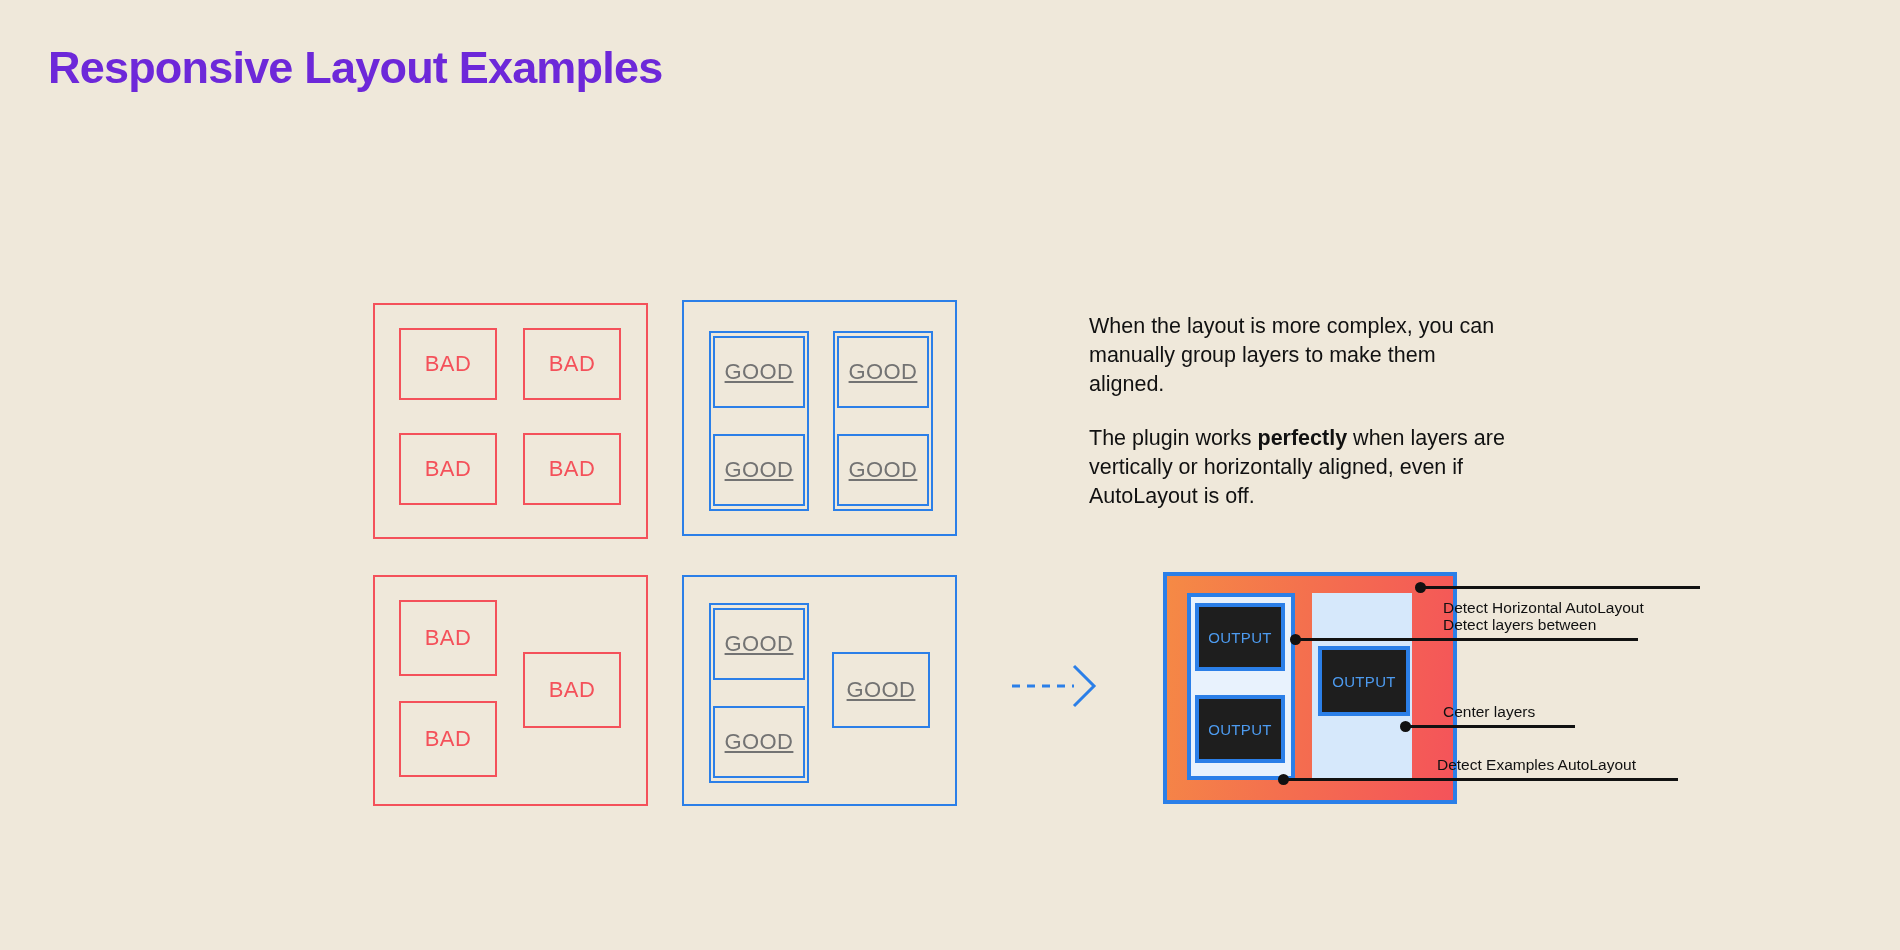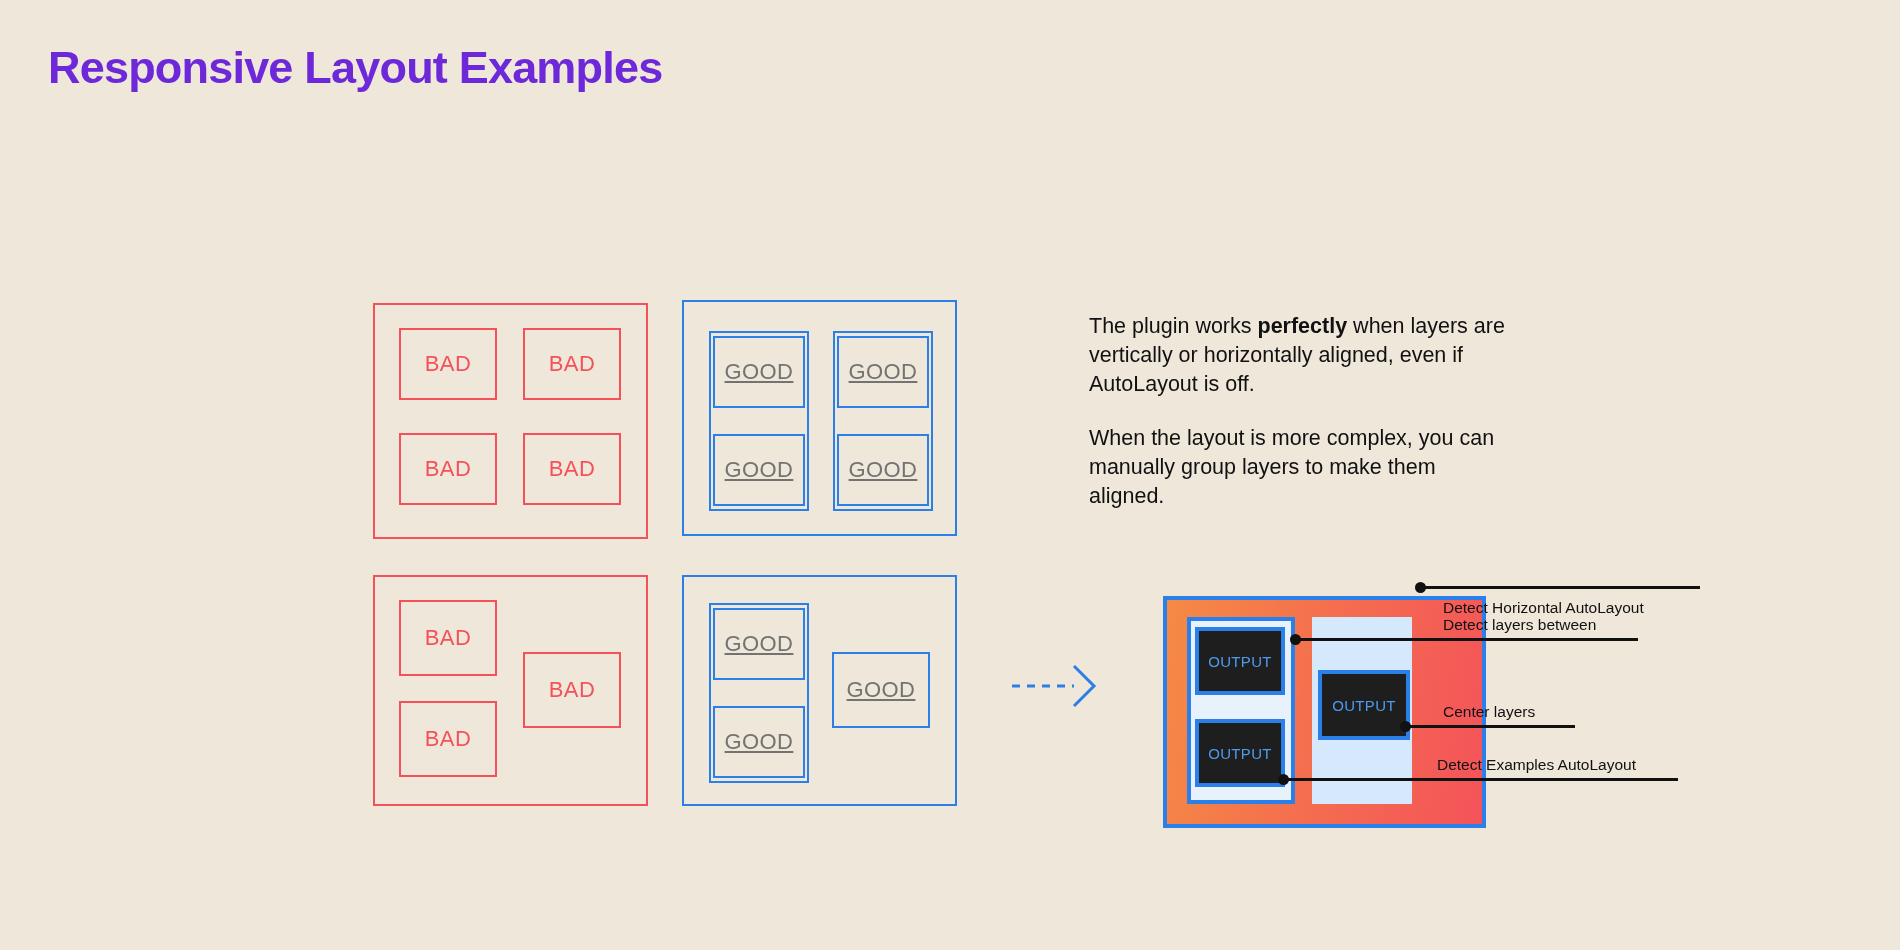--- a/index.html
+++ b/index.html
@@ -82,22 +82,22 @@
 
   
   .arrow {
     position: absolute;
   }
 
   
   .detail {
     position: absolute;
     left: 1163px;
-    top: 596px;
-    width: 323px;
+    top: 572px;
+    width: 294px;
     height: 232px;
     box-sizing: border-box;
     border: 4px solid #2B7FE8;
     background: linear-gradient(100deg, #F58A45 0%, #F4704E 45%, #F4535A 100%);
   }
   .detail-inner {
     position: absolute;
     box-sizing: border-box;
   }
   .lb-panel {           
@@ -204,22 +204,22 @@
       <div class="cell good" style="left:2px; top:101px; width:92px; height:72px;">
         <span>GOOD</span>
       </div>
     </div>
     <div class="cell good" style="left:148px; top:75px; width:98px; height:76px;">
       <span>GOOD</span>
     </div>
   </div>
 
   <div class="copy" style="left:1089px; top:312px;">
+    <p>When the layout is more complex, you can manually group layers to make them aligned.</p>
     <p><span>The plugin works </span><b>perfectly</b><span> when layers are vertically or horizontally aligned, even if AutoLayout is off.</span></p>
-    <p>When the layout is more complex, you can manually group layers to make them aligned.</p>
   </div>
 
   <div class="arrow" style="left:1012px; top:664px; width:86px; height:44px;">
     <svg width="86" height="44" viewBox="0 0 86 44" fill="none">
       <line x1="0" y1="22" x2="62" y2="22" stroke="#2B7FE8" stroke-width="3" stroke-dasharray="8 7"></line>
       <polyline points="62,2 82,22 62,42" stroke="#2B7FE8" stroke-width="3" fill="none"></polyline>
     </svg>
   </div>
 
   <div class="detail">

